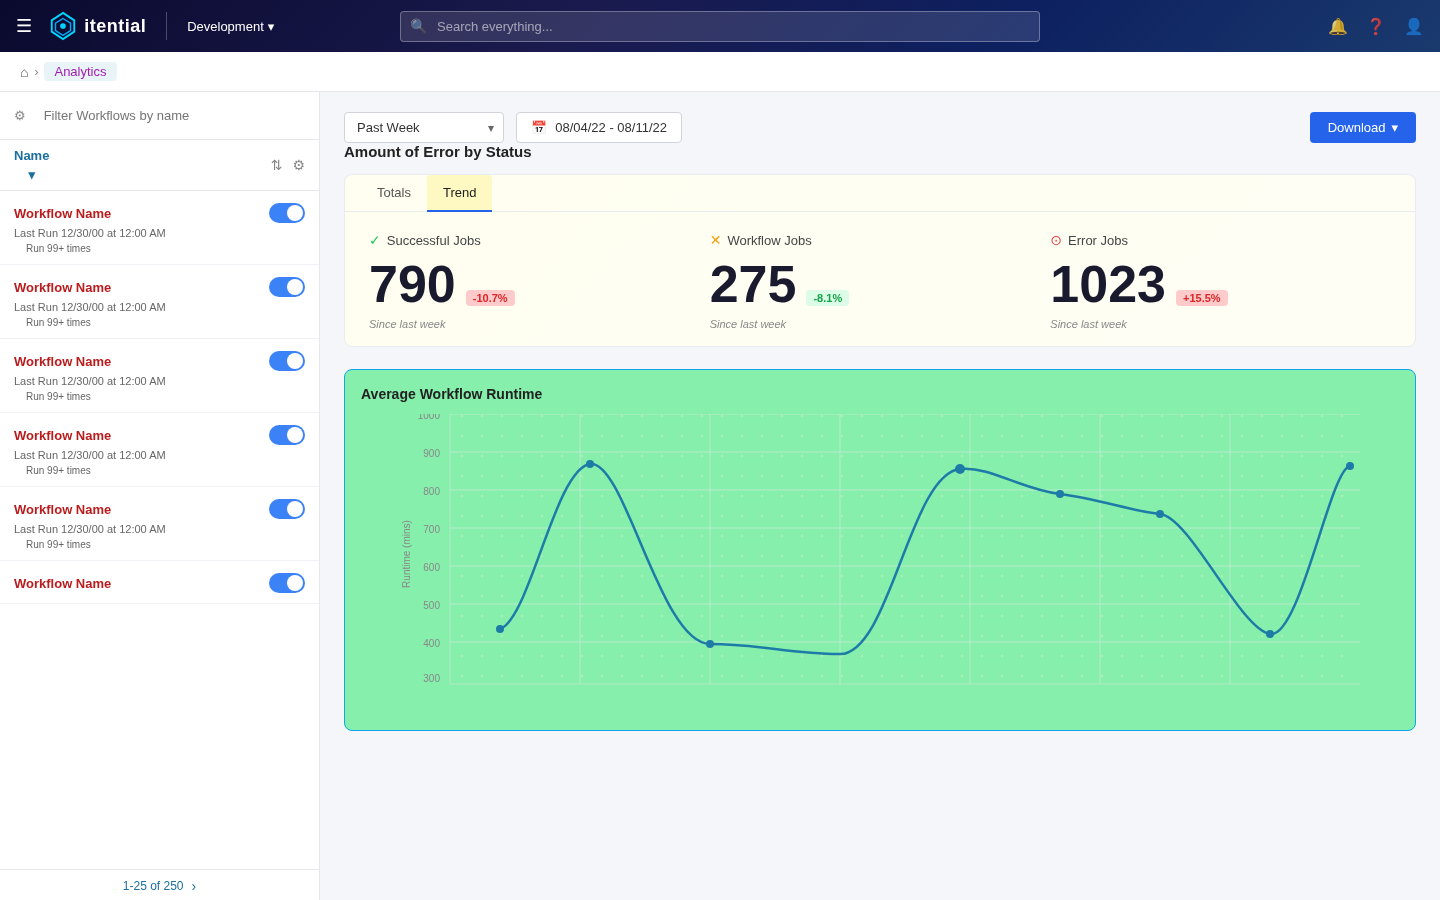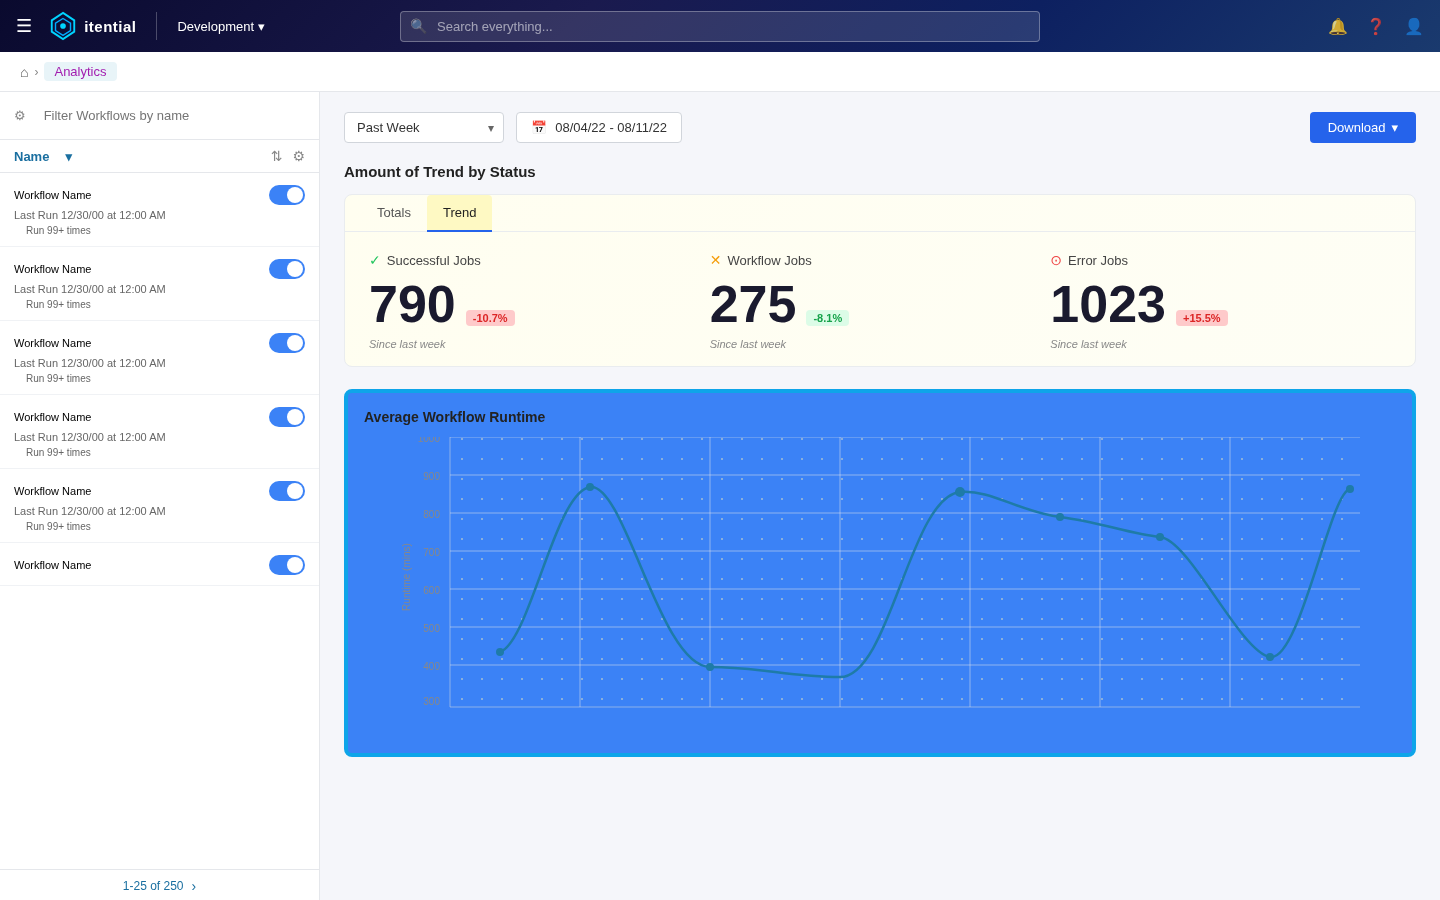--- a/index.html
+++ b/index.html
@@ -9,21 +9,21 @@
     .topnav {
       background: linear-gradient(135deg, #0a0a2e 0%, #1a1a4e 40%, #0d2060 70%, #1a3a6e 100%);
       height: 52px;
       display: flex;
       align-items: center;
       padding: 0 16px;
       gap: 12px;
       position: relative;
     }
     .topnav-hamburger { color: #fff; font-size: 18px; cursor: pointer; margin-right: 4px; }
-    .topnav-logo { display: flex; align-items: center; gap: 6px; color: #fff; font-size: 15px; font-weight: 600; letter-spacing: 0.5px; }
+    .topnav-logo { display: flex; align-items: center; gap: 6px; color: #fff; font-size: 18px; font-weight: 600; letter-spacing: 0.5px; }
     .topnav-logo-icon { width: 30px; height: 30px; }
     .topnav-divider { width: 1px; height: 28px; background: rgba(255,255,255,0.25); margin: 0 8px; }
     .topnav-env { color: #fff; font-size: 13px; display: flex; align-items: center; gap: 4px; cursor: pointer; }
     .topnav-search {
       margin-left: auto;
       margin-right: auto;
       position: absolute;
       left: 50%;
       transform: translateX(-50%);
       width: 640px;
@@ -92,35 +92,35 @@
       flex: 1;
       outline: none;
       color: #555;
     }
     .sidebar-filter-icon { color: #888; font-size: 13px; }
     .sidebar-col-header {
       display: flex; align-items: center; justify-content: space-between;
       padding: 8px 14px;
       border-bottom: 1px solid #e5e7eb;
     }
-    .sidebar-col-name { color: #1a6fa0; font-size: 13px; font-weight: 600; display: flex; align-items: center; gap: 16px; cursor: pointer; }
+    .sidebar-col-name { color: #1a6fa0; font-size: 13px; font-weight: 600; display: flex; align-items: center; gap: 4px; cursor: pointer; flex-direction: column; }
     .sidebar-col-actions { display: flex; gap: 10px; }
     .sidebar-col-actions span { color: #888; font-size: 14px; cursor: pointer; }
     .sidebar-list { overflow-y: auto; flex: 1; }
     .sidebar-item {
       border-bottom: 1px solid #f0f2f5;
       padding: 12px 14px 10px;
       display: flex;
       flex-direction: column;
       gap: 4px;
       cursor: pointer;
       transition: background 0.15s;
     }
     .sidebar-item-row { display: flex; align-items: center; justify-content: space-between; }
-    .sidebar-item-name { font-size: 11px; font-weight: 400; color: #000000; }
+    .sidebar-item-name { font-size: 13px; font-weight: 700; color: #b91c1c; }
     .sidebar-item-meta { font-size: 11px; color: #666; }
     .sidebar-item-runs { font-size: 10px; color: #666; padding-left: 12px; }
     
     .toggle {
       width: 36px; height: 20px; border-radius: 10px;
       background: #3b82f6; position: relative; cursor: pointer; flex-shrink: 0;
     }
     .toggle::after {
       content: ''; position: absolute;
       width: 16px; height: 16px; border-radius: 50%;
@@ -139,21 +139,21 @@
     
     .content {
       flex: 1;
       overflow-y: auto;
       padding: 20px 24px;
       background: #f5f6fa;
     }
 
     
     .toolbar {
-      display: flex; align-items: center; gap: 12px; margin-bottom: 20px;
+      display: flex; align-items: center; gap: 12px; 
     }
     .toolbar-select {
       padding: 7px 32px 7px 12px;
       border: 1px solid #d1d5db;
       border-radius: 4px;
       background: #fff;
       font-size: 13px;
       color: #333;
       appearance: none;
       cursor: pointer;
@@ -231,21 +231,21 @@
     .jobs-stat-value { font-size: 52px; font-weight: 700; color: #1a1a2e; line-height: 1; }
     .jobs-stat-badge {
       font-size: 11px; font-weight: 600;
       padding: 2px 7px; border-radius: 4px;
     }
     .badge-red { background: #fecaca; color: #dc2626; }
     .badge-green { background: #dcfce7; color: #16a34a; }
     .jobs-stat-since { font-size: 11px; color: #888; margin-top: 4px; font-style: italic; }
 
     
-    .chart-section { background: #3b82f6; border: 4px solid #0ea5e9; border-radius: 8px; padding: 16px; overflow: hidden; }
+    .chart-section { background: #86efac; border: 1px solid #0ea5e9; border-radius: 8px; padding: 16px; overflow: hidden; }
     .chart-title { font-size: 14px; font-weight: 600; color: #222; margin-bottom: 12px; }
     .chart-area { position: relative; height: 300px; }
     .chart-svg { width: 100%; height: 100%; }
   </style>
 </head>
 <body>
 
 <nav class="topnav">
   <span class="topnav-hamburger">☰</span>
   <div class="topnav-logo">
@@ -365,21 +365,21 @@
       <div class="toolbar-date">
         <span>📅</span>
         <span>08/04/22 - 08/11/22</span>
       </div>
       <button class="toolbar-download">
         <span>Download</span>
         <span>▾</span>
       </button>
     </div>
 
-    <div class="section-title">Amount of Trend by Status</div>
+    <div class="section-title">Amount of Error by Status</div>
     <div class="jobs-card">
       <div class="jobs-tabs">
         <div class="jobs-tab">Totals</div>
         <div class="jobs-tab active highlight">Trend</div>
       </div>
       <div class="jobs-stats" id="jobs-stats">
           <div class="jobs-stat">
       <div class="jobs-stat-label">
         <span class="jobs-stat-label-icon success">✓</span>
         <span>Successful Jobs</span>

